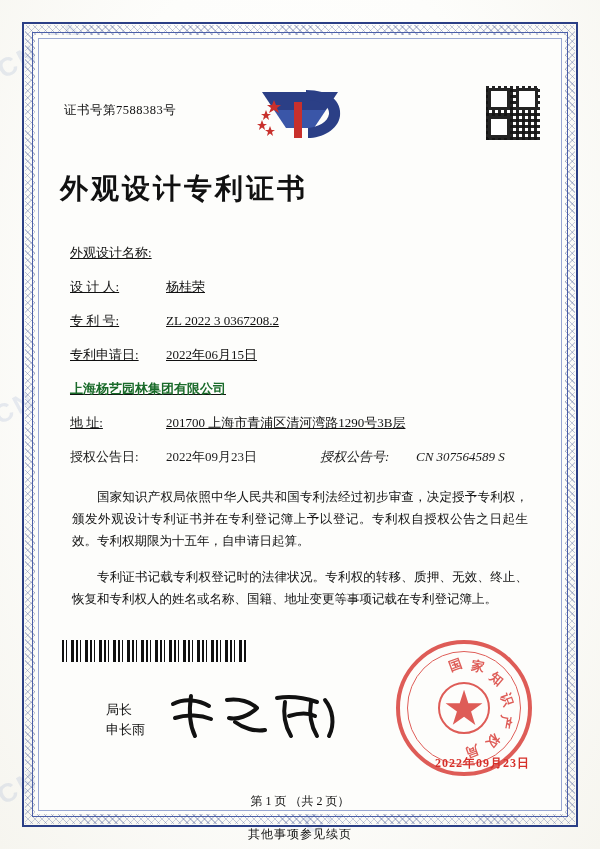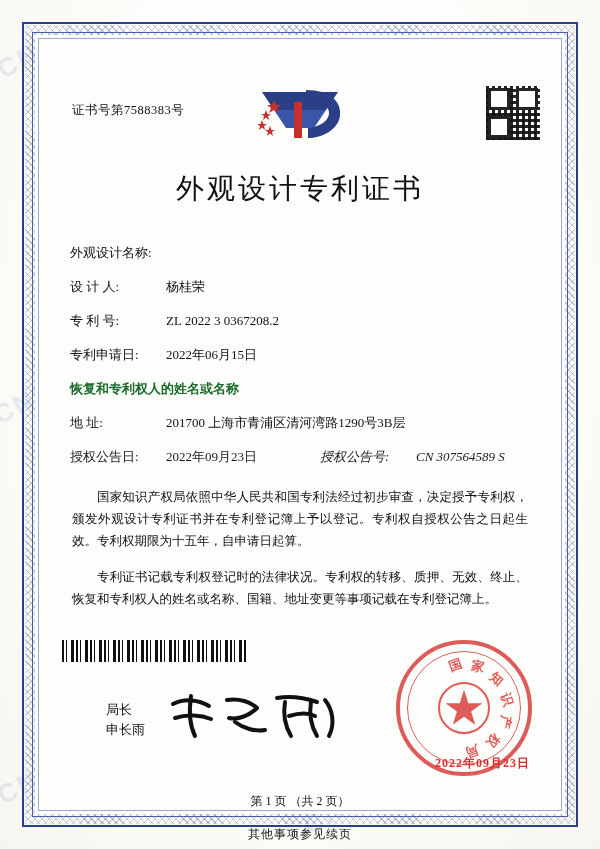--- a/index.html
+++ b/index.html
@@ -86,21 +86,21 @@
   
   .logo{
     position:relative;
     height:72px;
     margin:0 auto 4px auto;
     width:180px;
   }
   .logo svg{display:block;margin:0 auto;}
   .cert-no{
     position:absolute;
-    left:12px;top:22px;
+    left:4px;top:22px;
     font-size:12.5px;
     letter-spacing:.5px;
     color:#111;
   }
   .qr{
     position:absolute;
     right:0;top:6px;
     width:54px;height:54px;
     background:
       repeating-linear-gradient(90deg,#111 0 3px, #fff 3px 6px),
@@ -111,35 +111,35 @@
   .qr::before,.qr::after{
     content:"";position:absolute;width:16px;height:16px;border:3px solid #111;background:#fff;
   }
   .qr::before{left:2px;top:2px;}
   .qr::after{right:2px;top:2px;}
   .qr i{
     position:absolute;left:2px;bottom:2px;width:16px;height:16px;border:3px solid #111;background:#fff;
   }
 
   .title{
-    text-align:center;
     font-size:28px;
-    font-weight:400;
+    font-weight:700;
     letter-spacing:3px;
     margin:18px 0 30px 0;
     color:#111;
     font-family:"Liberation Serif","DejaVu Serif",serif;
   }
   .field{
     display:flex;
     align-items:flex-start;
     font-size:13px;
     line-height:30px;
     margin:0 0 4px 10px;
     color:#111;
+    text-decoration:underline;
   }
   .field .lbl{
     width:96px;
     flex:0 0 96px;
     letter-spacing:0px;
     white-space:nowrap;
   }
   .field .val{flex:1 1 auto;white-space:nowrap;}
   .field .val.green{color:#1a6b2a;font-weight:700;}
   .row2{display:flex;align-items:flex-start;margin:0 0 4px 10px;font-size:13px;line-height:30px;}
@@ -284,21 +284,21 @@
       <span class="lbl">专 利 号:</span>
       <span class="val">ZL 2022 3 0367208.2</span>
     </div>
 
     <div class="field">
       <span class="lbl">专利申请日:</span>
       <span class="val">2022年06月15日</span>
     </div>
 
     <div class="field">
-      <span class="val green">恢复和专利权人的姓名或名称</span>
+      <span class="val green">上海杨艺园林集团有限公司</span>
     </div>
 
     <div class="field">
       <span class="lbl">地 址:</span>
       <span class="val">201700 上海市青浦区清河湾路1290号3B层</span>
     </div>
 
     <div class="row2">
       <span class="c1">
         <span class="lbl">授权公告日:</span>

